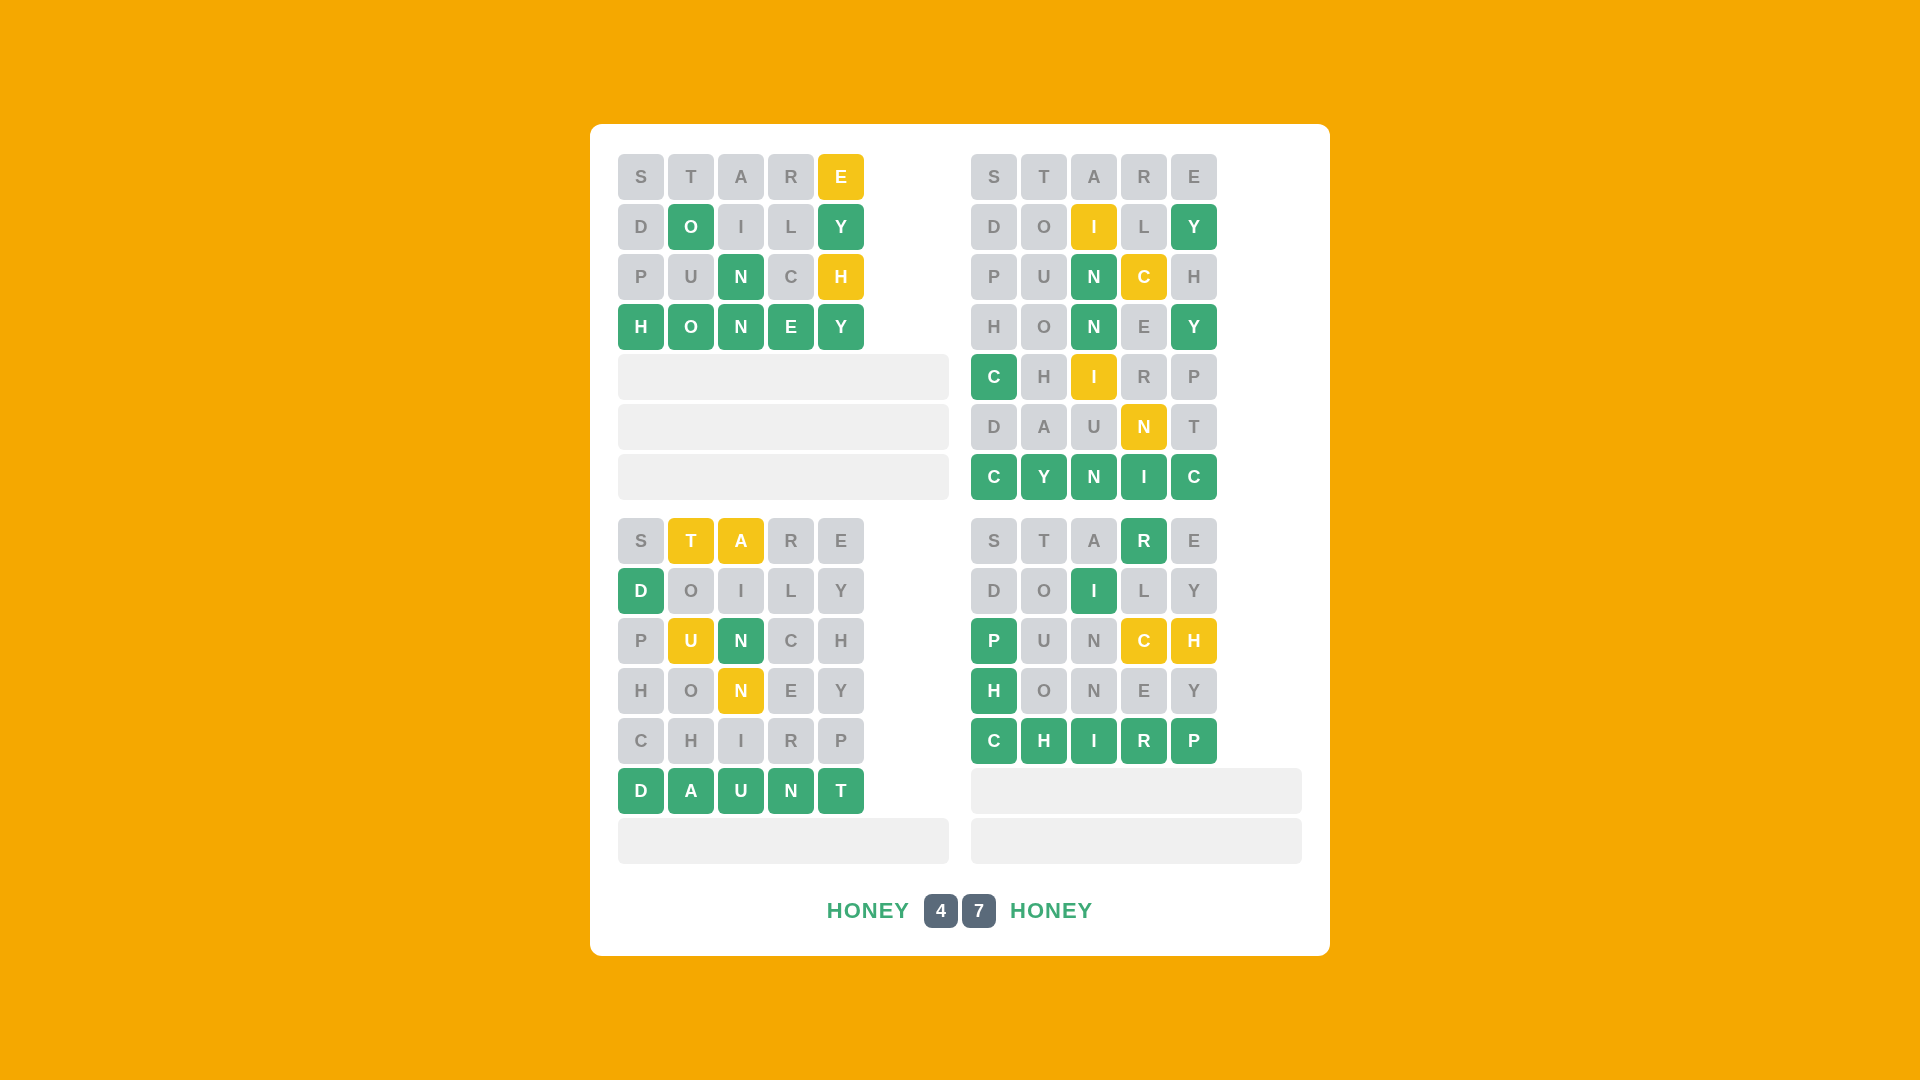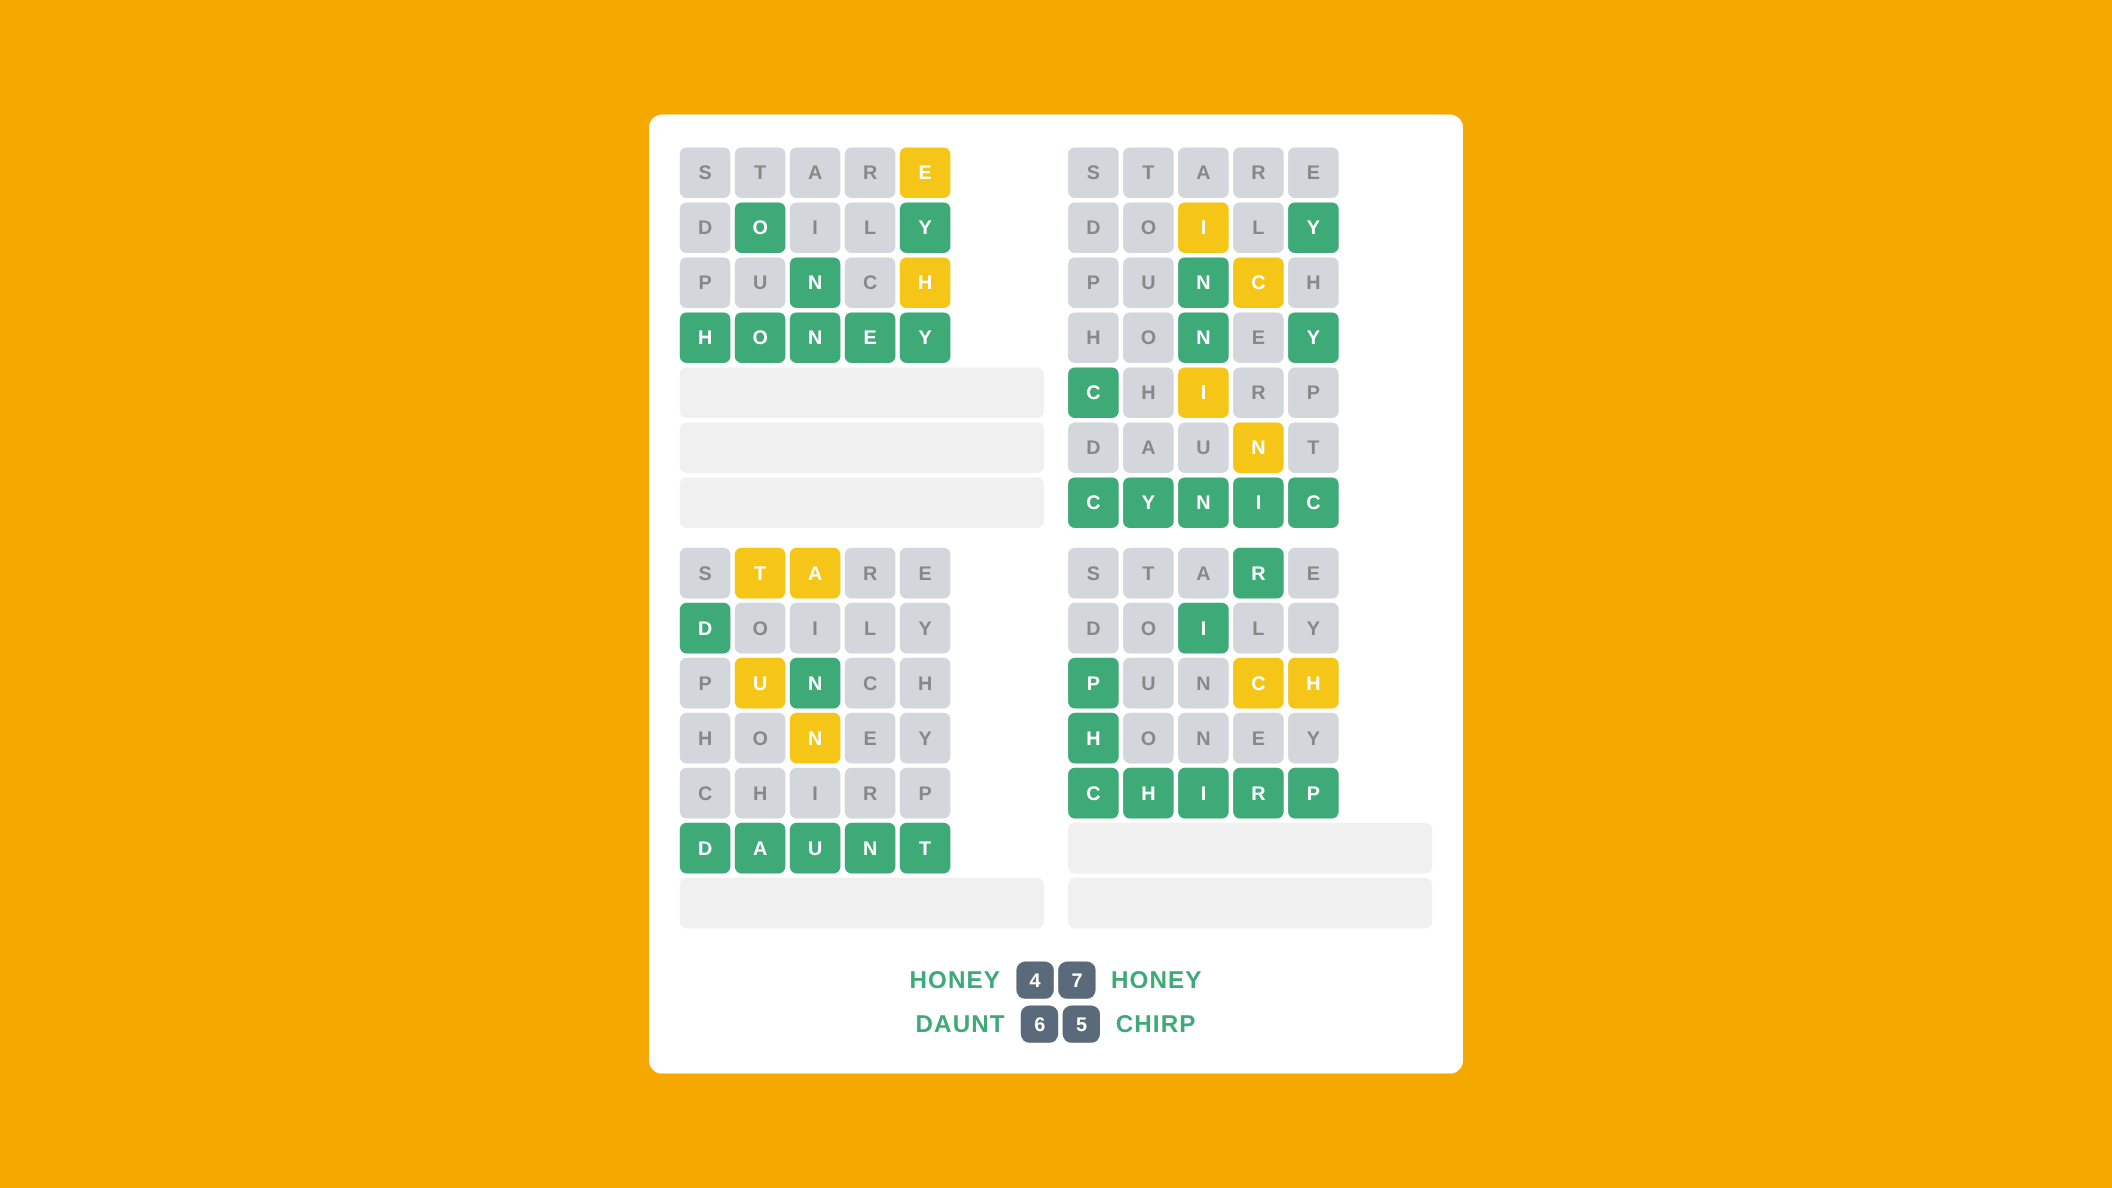--- a/index.html
+++ b/index.html
@@ -265,22 +265,14 @@
     </div>
   <div class="footer">
   <div class="footer-row">
         <span class="footer-word">HONEY</span>
         <div class="score-pair">
           <div class="score-box">4</div>
           <div class="score-box">7</div>
         </div>
         <span class="footer-word">HONEY</span>
       </div>
-      <div class="footer-row">
-        <span class="footer-word">DAUNT</span>
-        <div class="score-pair">
-          <div class="score-box">6</div>
-          <div class="score-box">5</div>
-        </div>
-        <span class="footer-word">CHIRP</span>
-      </div>
     </div>
 </div>
 
 </body></html>

